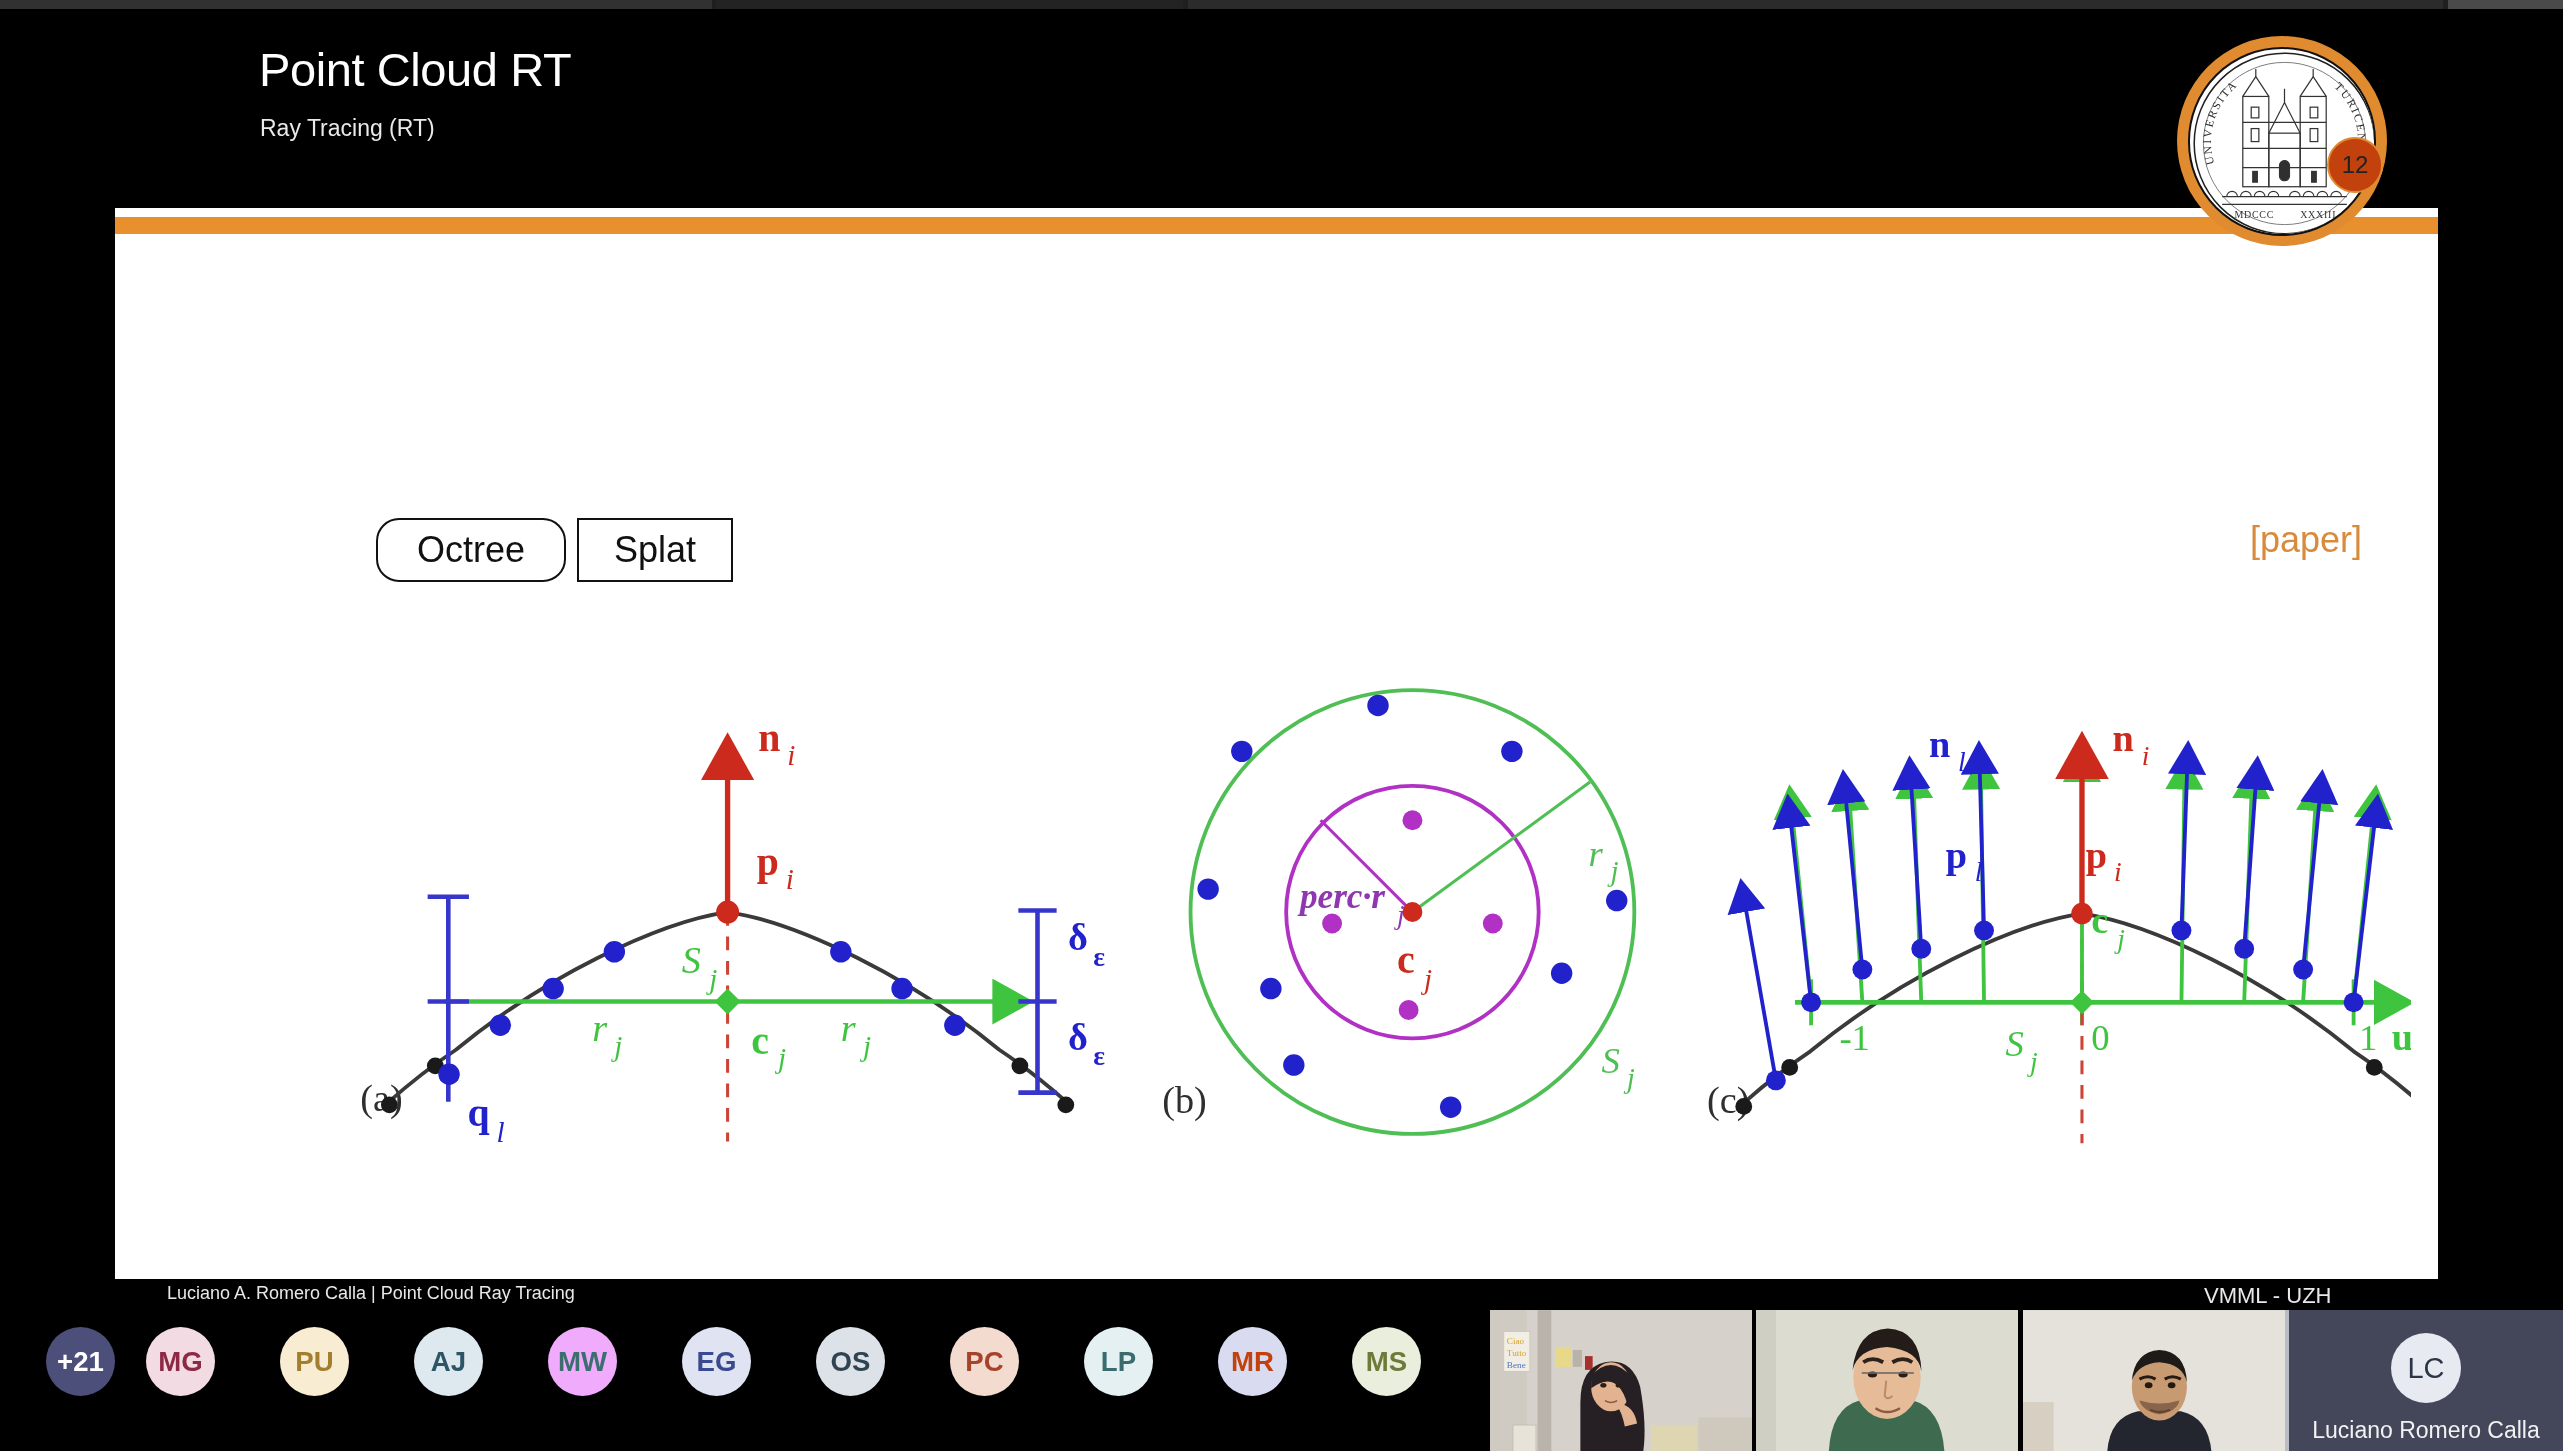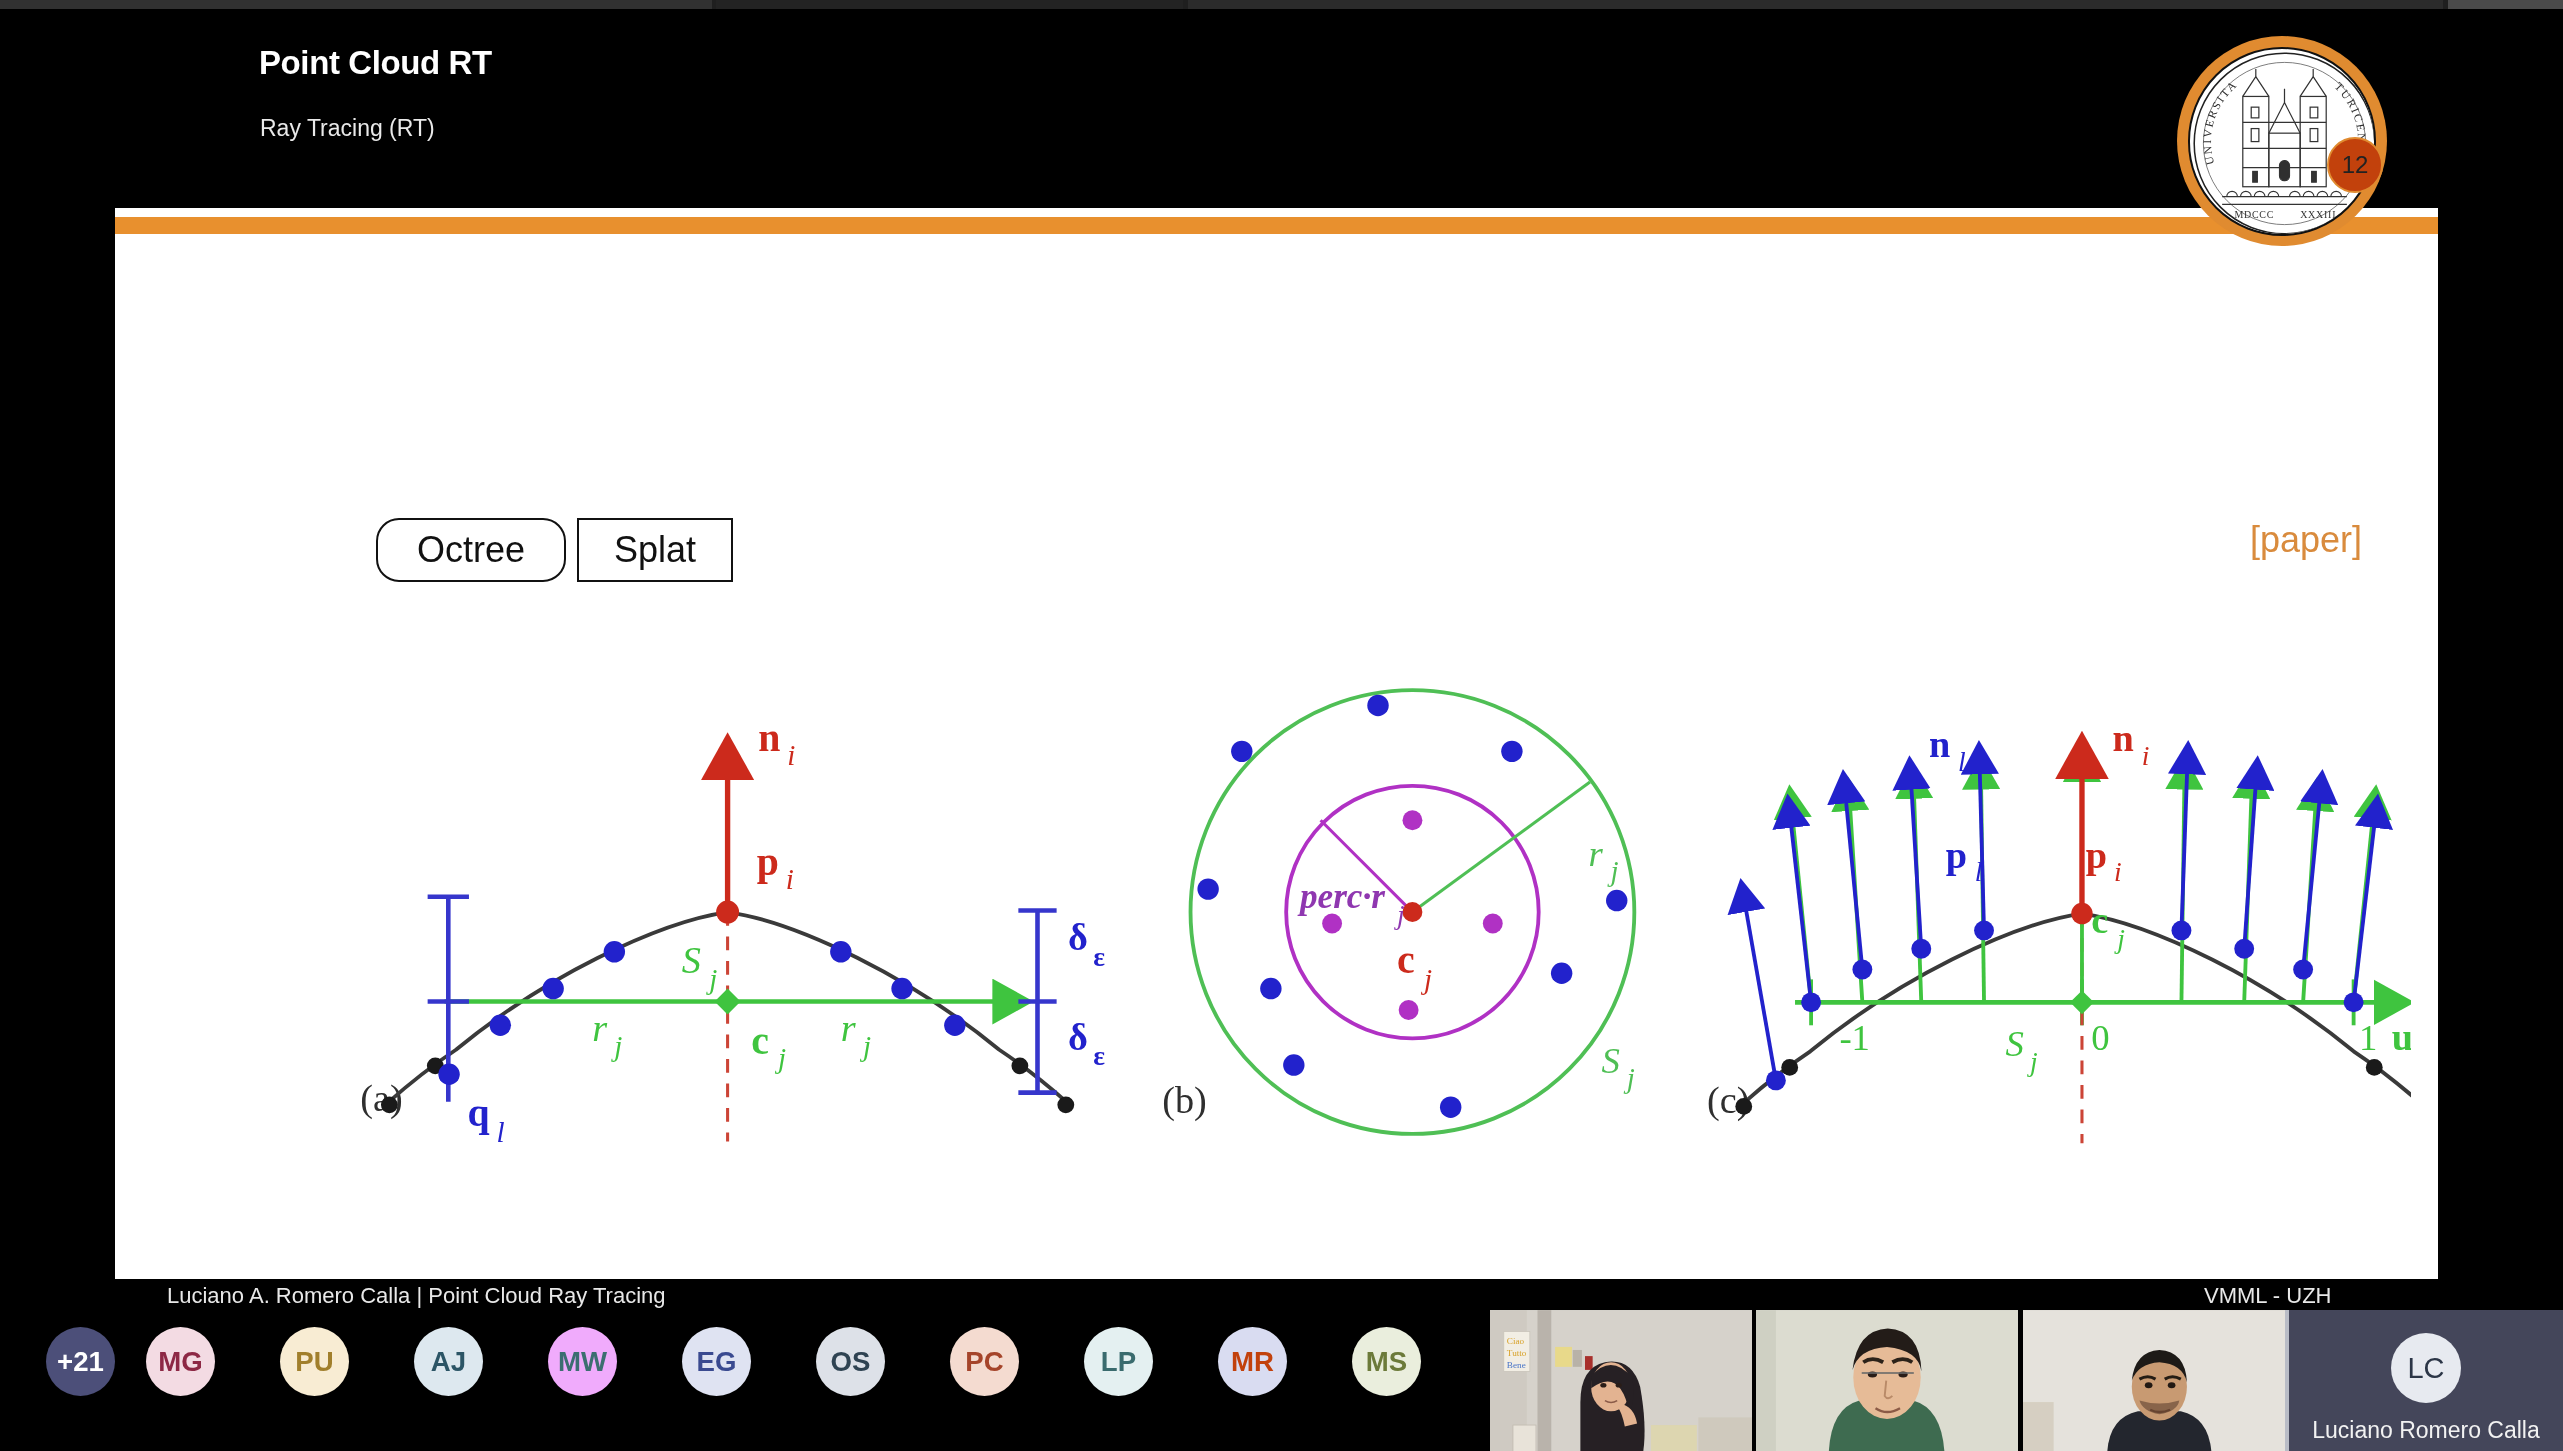--- a/index.html
+++ b/index.html
@@ -7,21 +7,21 @@
        font-family:"Liberation Sans",sans-serif;}
 
   
   #top-chrome{position:absolute;left:0;top:0;width:2563px;height:9.2px;background:#1f1f1f;}
   #top-chrome .seg{position:absolute;top:0;height:9.2px;background:#2a2a2a;}
 
   
   #stage{position:absolute;left:0;top:9.2px;width:2563px;height:1301px;background:#000;}
 
   
-  #slide-title{position:absolute;left:259px;top:37px;color:#fff;font-size:33px;font-weight:bold;
+  #slide-title{position:absolute;left:259px;top:37px;color:#fff;font-size:47px;font-weight:normal;
                letter-spacing:-0.4px;line-height:1;}
   #slide-subtitle{position:absolute;left:260px;top:108px;color:#e9e9e9;font-size:23px;line-height:1;}
 
   
   #slide-body{position:absolute;left:115px;top:199px;width:2323px;height:1071px;background:#fff;}
   #rule-white-top{position:absolute;left:0;top:0;width:100%;height:9.2px;background:#fff;}
   #rule-orange{position:absolute;left:0;top:9.2px;width:100%;height:17px;background:#e8902e;}
   #rule-white-bot{position:absolute;left:0;top:26px;width:100%;height:7.7px;background:#fff;}
 
   
@@ -42,21 +42,21 @@
   #paper-link{position:absolute;left:2135px;top:311px;font-size:36px;color:#d98b3d;}
 
   
   #figure{position:absolute;left:230px;top:459px;width:2066px;height:536px;}
   #figure svg{display:block;}
   #figure-caption{position:absolute;left:115px;top:1003px;width:2323px;text-align:center;
                   font-size:36px;color:#111;}
   #figure-caption .cite{color:#d98b3d;}
 
   
-  #slide-footer-left{position:absolute;left:167px;top:1274px;color:#e8e8e8;font-size:22px;}
+  #slide-footer-left{position:absolute;left:167px;top:1274px;color:#e8e8e8;font-size:18px;}
   #slide-footer-right{position:absolute;left:2204px;top:1274px;color:#e8e8e8;font-size:22px;}
 
   
   #bottombar{position:absolute;left:0;top:1310px;width:2563px;height:142px;background:#000;}
   .avatar{position:absolute;top:17px;width:69px;height:69px;border-radius:50%;
           display:flex;align-items:center;justify-content:center;font-size:27.6px;font-weight:600;}
   
   .vtile{position:absolute;top:0px;width:262px;height:142px;overflow:hidden;background:#c9c7c2;}
   .vt-name{position:absolute;left:0;bottom:7.7px;width:100%;text-align:center;
            color:#f2f2f2;font-size:23px;}

